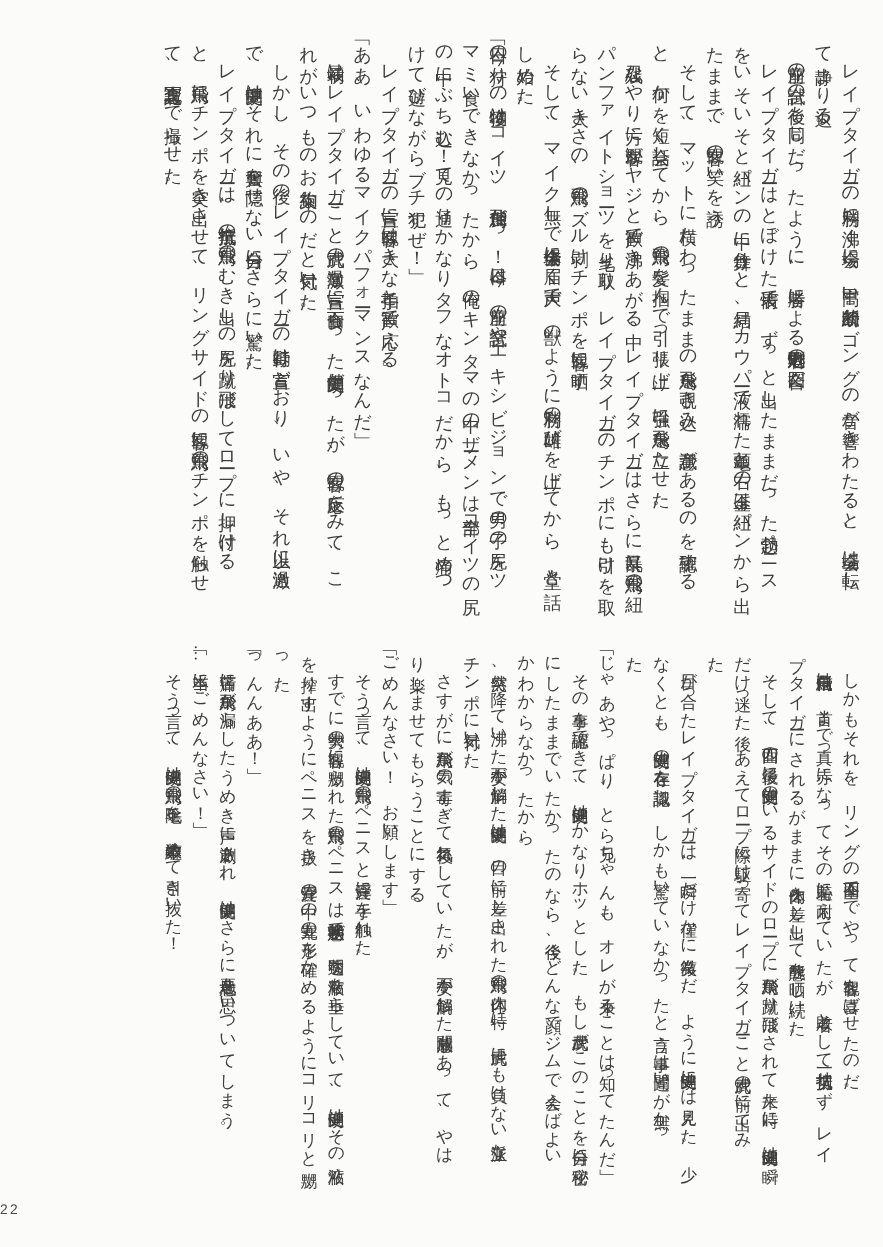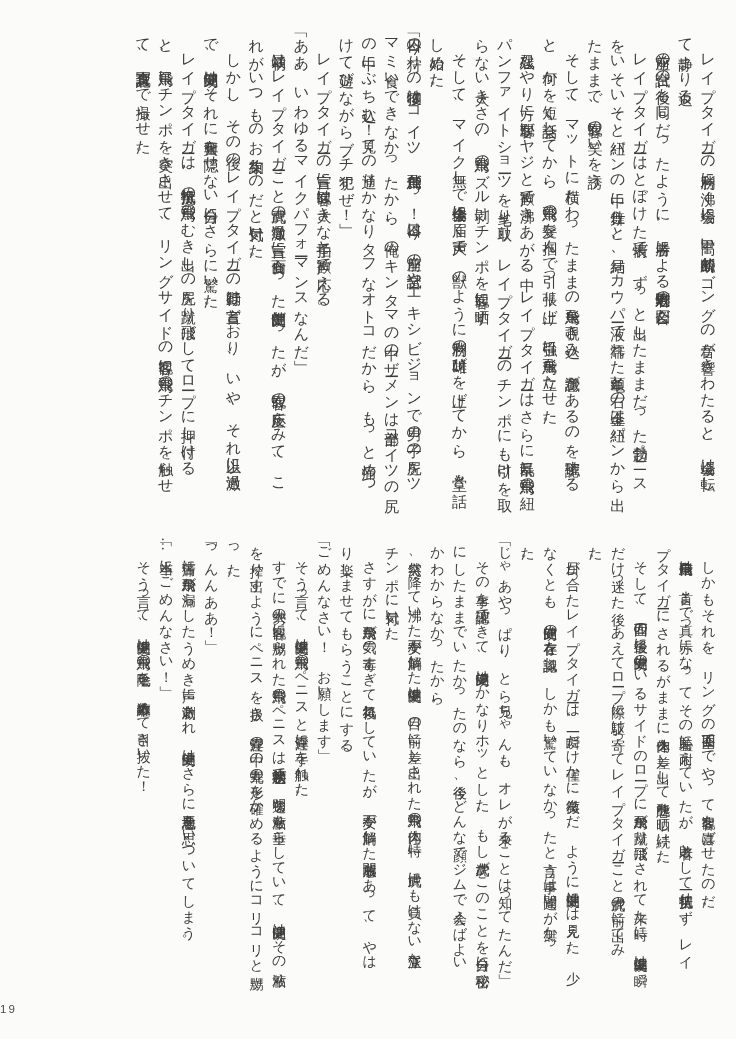--- a/index.html
+++ b/index.html
@@ -88,14 +88,14 @@
       <p>突然、降って沸いた不安が解消した健史朗は、目の前に差し出された飛鳥の肉体、特に、武虎にも負けない立派なチンポに気付いた。</p>
       <p>さすがに飛鳥が気の毒すぎて気後れしていたが、不安が解消した開放感もあって、やはり楽しませてもらうことにする。</p>
       <p class="q">「ごめんなさい！　お願いします」</p>
       <p>そう言って、健史朗は飛鳥のペニスと淫嚢に手を触れた。</p>
       <p>すでに大勢の観客に嬲られた飛鳥のペニスは半勃起状態で、透明な粘液を垂らしていて、健史朗はその粘液を搾り出すようにペニスを扱き、淫嚢の中の睾丸の形を確かめるようにコリコリと嬲った。</p>
       <p class="q">「っんんああ！」</p>
       <p>苦痛に飛鳥が漏らしたうめき声に刺激され、健史朗はさらに意地悪を思いついてしまう。</p>
       <p class="q">「…本当にごめんなさい！」</p>
       <p>そう言って、健史朗は飛鳥の陰毛を、数本纏めて引き抜いた！</p>
     </div>
-  <div class="folio">19</div>
+  <div class="folio">22</div>
 </div>
 
 </body></html>

